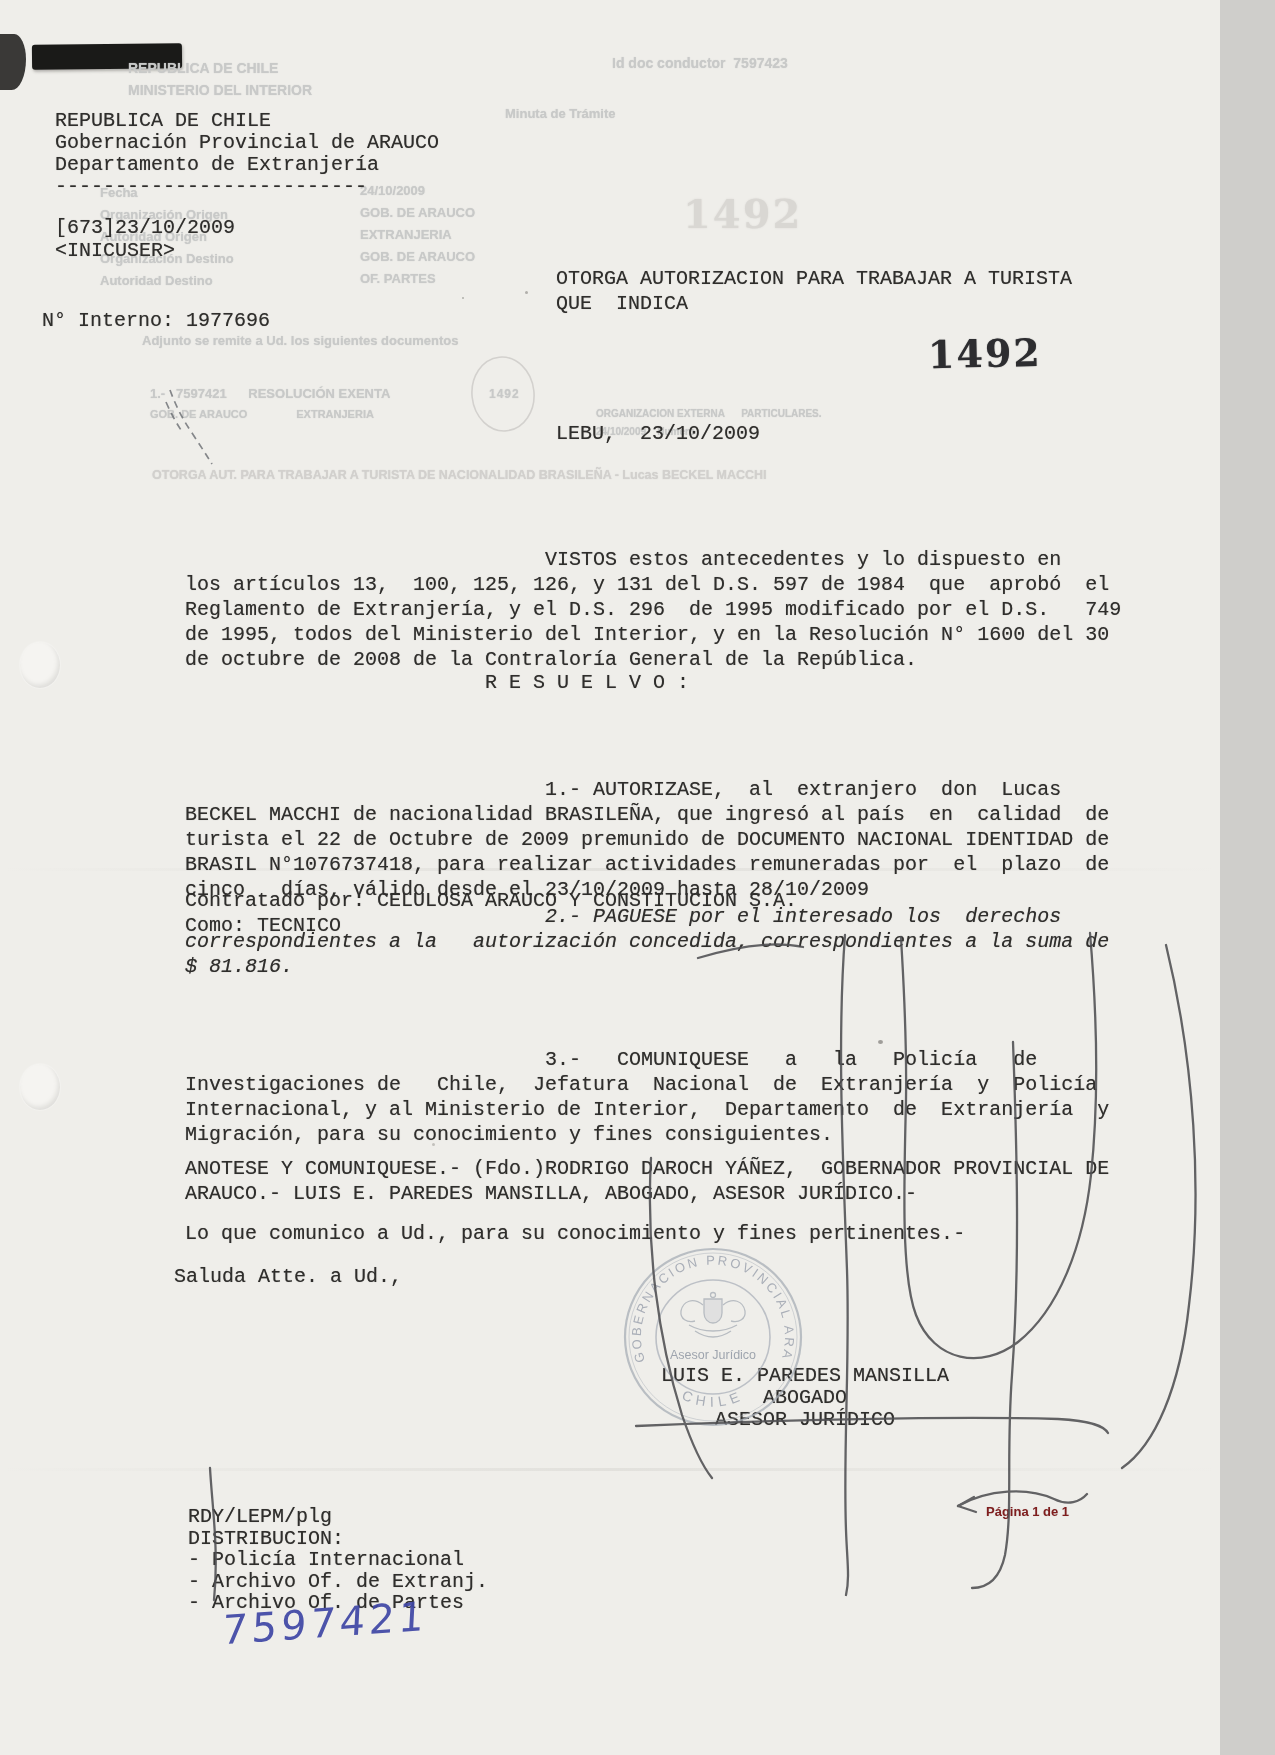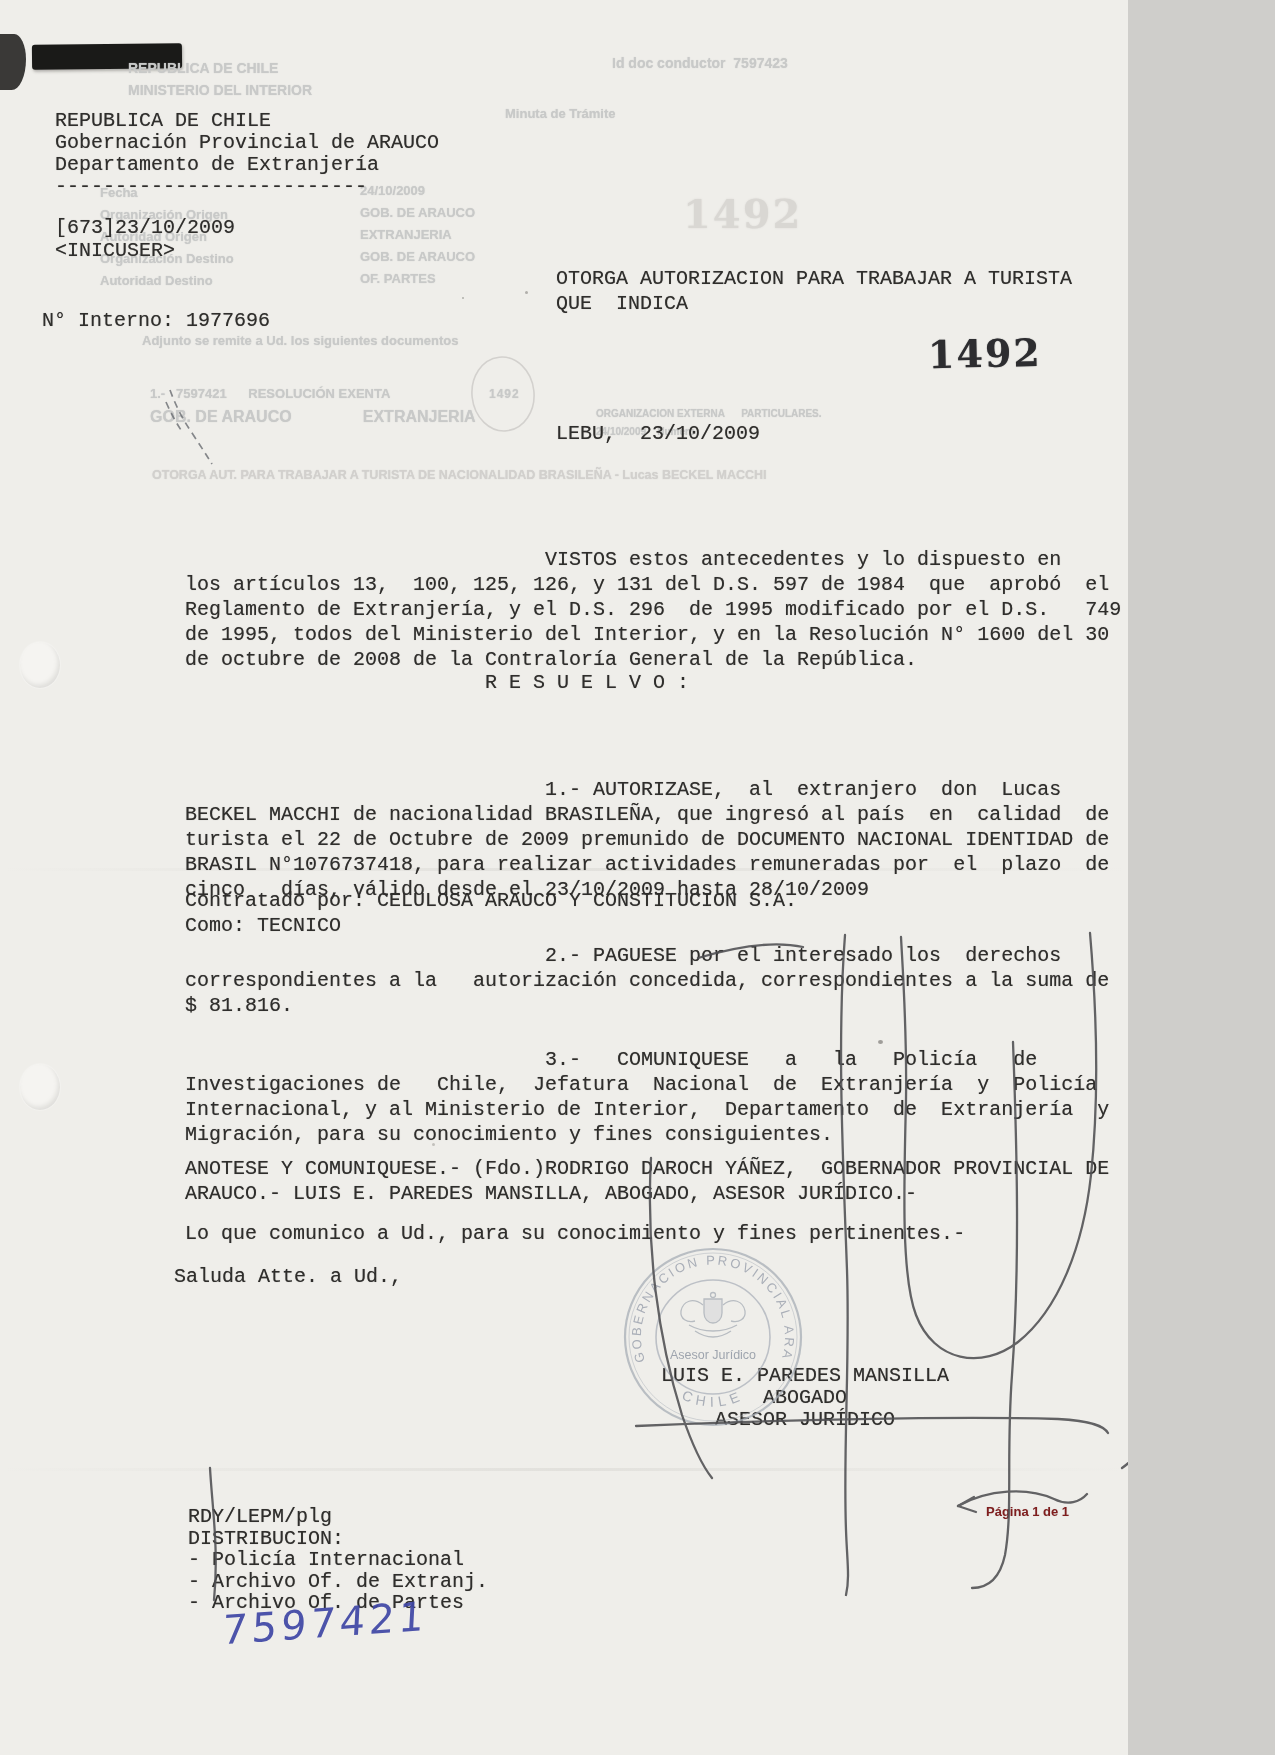--- a/index.html
+++ b/index.html
@@ -1,17 +1,17 @@
 <!DOCTYPE html>
 <html><head>
 <meta charset="utf-8">
 <style>
   html,body{margin:0;padding:0;background:#cfcecb;}
   #page{
-    position:relative;width:1128px;height:1755px;overflow:hidden;
+    position:relative;width:1220px;height:1755px;overflow:hidden;
     background:
       radial-gradient(ellipse 420px 260px at 82% 10%, rgba(216,214,209,.35), transparent 70%),
       radial-gradient(ellipse 600px 380px at 18% 55%, rgba(255,255,255,.45), transparent 75%),
       radial-gradient(ellipse 300px 180px at 4% 3%, rgba(150,148,142,.22), transparent 70%),
       linear-gradient(to left, rgba(178,176,170,.30), transparent 2.5%),
       linear-gradient(to bottom, rgba(196,194,189,.35), transparent 1%),
       linear-gradient(#f0efec, #edecе8 60%, #eeede9);
     background-color:#efeeea;
     font-family:"Liberation Mono","DejaVu Sans Mono",monospace;
     color:#2f2e2c;
@@ -64,21 +64,21 @@
 Autoridad Origen
 Organización Destino
 Autoridad Destino</div>
   <div class="abs bleed" style="left:360px;top:180px;font-size:13px;line-height:22px;">24/10/2009
 GOB. DE ARAUCO
 EXTRANJERIA
 GOB. DE ARAUCO
 OF. PARTES</div>
   <div class="abs bleed" style="left:142px;top:333px;font-size:13px;">Adjunto se remite a Ud. los siguientes documentos</div>
   <div class="abs bleed" style="left:150px;top:386px;font-size:13px;">1.-   7597421      RESOLUCIÓN EXENTA</div>
-  <div class="abs bleed" style="left:150px;top:408px;font-size:16px;">GOB. DE ARAUCO                EXTRANJERIA</div>
+  <div class="abs bleed" style="left:150px;top:408px;font-size:11px;">GOB. DE ARAUCO                EXTRANJERIA</div>
   <div class="abs bleed" style="left:596px;top:386px;font-size:10px;margin-top:40px;">24/10/2009    Numero</div>
   <div class="abs bleed" style="left:596px;top:408px;font-size:10px;">ORGANIZACION EXTERNA      PARTICULARES.</div>
   <div class="abs bleed" style="left:489px;top:387px;font-size:12px;letter-spacing:1px;">1492</div>
   <div class="abs" id="ghost-stamp" style="left:683px;top:190px;">1492</div>
   <div class="abs bleed" style="left:152px;top:468px;font-size:12.5px;color:#d2d0cd;">OTORGA AUT. PARA TRABAJAR A TURISTA DE NACIONALIDAD BRASILEÑA - Lucas BECKEL MACCHI</div>
   <div class="abs bleed" style="left:986px;top:1504px;font-size:13px;color:#7f1d1d;">Página 1 de 1</div>
 
   <div class="abs mono" style="left:55px;top:110px;line-height:22px;">REPUBLICA DE CHILE
 Gobernación Provincial de ARAUCO
 Departamento de Extranjería
@@ -97,21 +97,21 @@
 de 1995, todos del Ministerio del Interior, y en la Resolución N° 1600 del 30
 de octubre de 2008 de la Contraloría General de la República.</div>
   <div class="abs mono" style="left:185px;top:670px;">                         R E S U E L V O :</div>
   <div class="abs mono" style="left:185px;top:737px;margin-top:40px;">                              1.- AUTORIZASE,  al  extranjero  don  Lucas
 BECKEL MACCHI de nacionalidad BRASILEÑA, que ingresó al país  en  calidad  de
 turista el 22 de Octubre de 2009 premunido de DOCUMENTO NACIONAL IDENTIDAD de
 BRASIL N°1076737418, para realizar actividades remuneradas por  el  plazo  de
 cinco   días, válido desde el 23/10/2009 hasta 28/10/2009</div>
   <div class="abs mono" style="left:185px;top:888px;">Contratado por: CELULOSA ARAUCO Y CONSTITUCION S.A.
 Como: TECNICO</div>
-  <div class="abs mono" style="left:185px;top:943px;">                              2.- PAGUESE por el interesado los  derechos
+  <div class="abs mono" style="left:185px;top:904px;font-style:italic;">                              2.- PAGUESE por el interesado los  derechos
 correspondientes a la   autorización concedida, correspondientes a la suma de
 $ 81.816.</div>
   <div class="abs mono" style="left:185px;top:1047px;">                              3.-   COMUNIQUESE   a   la   Policía   de
 Investigaciones de   Chile,  Jefatura  Nacional  de  Extranjería  y  Policía
 Internacional, y al Ministerio de Interior,  Departamento  de  Extranjería  y
 Migración, para su conocimiento y fines consiguientes.</div>
   <div class="abs mono" style="left:185px;top:1221px;">Lo que comunico a Ud., para su conocimiento y fines pertinentes.-</div>
   <div class="abs mono" style="left:185px;top:1156px;">ANOTESE Y COMUNIQUESE.- (Fdo.)RODRIGO DAROCH YÁÑEZ,  GOBERNADOR PROVINCIAL DE
 ARAUCO.- LUIS E. PAREDES MANSILLA, ABOGADO, ASESOR JURÍDICO.-</div>
   <div class="abs mono" style="left:174px;top:1264px;">Saluda Atte. a Ud.,</div>

